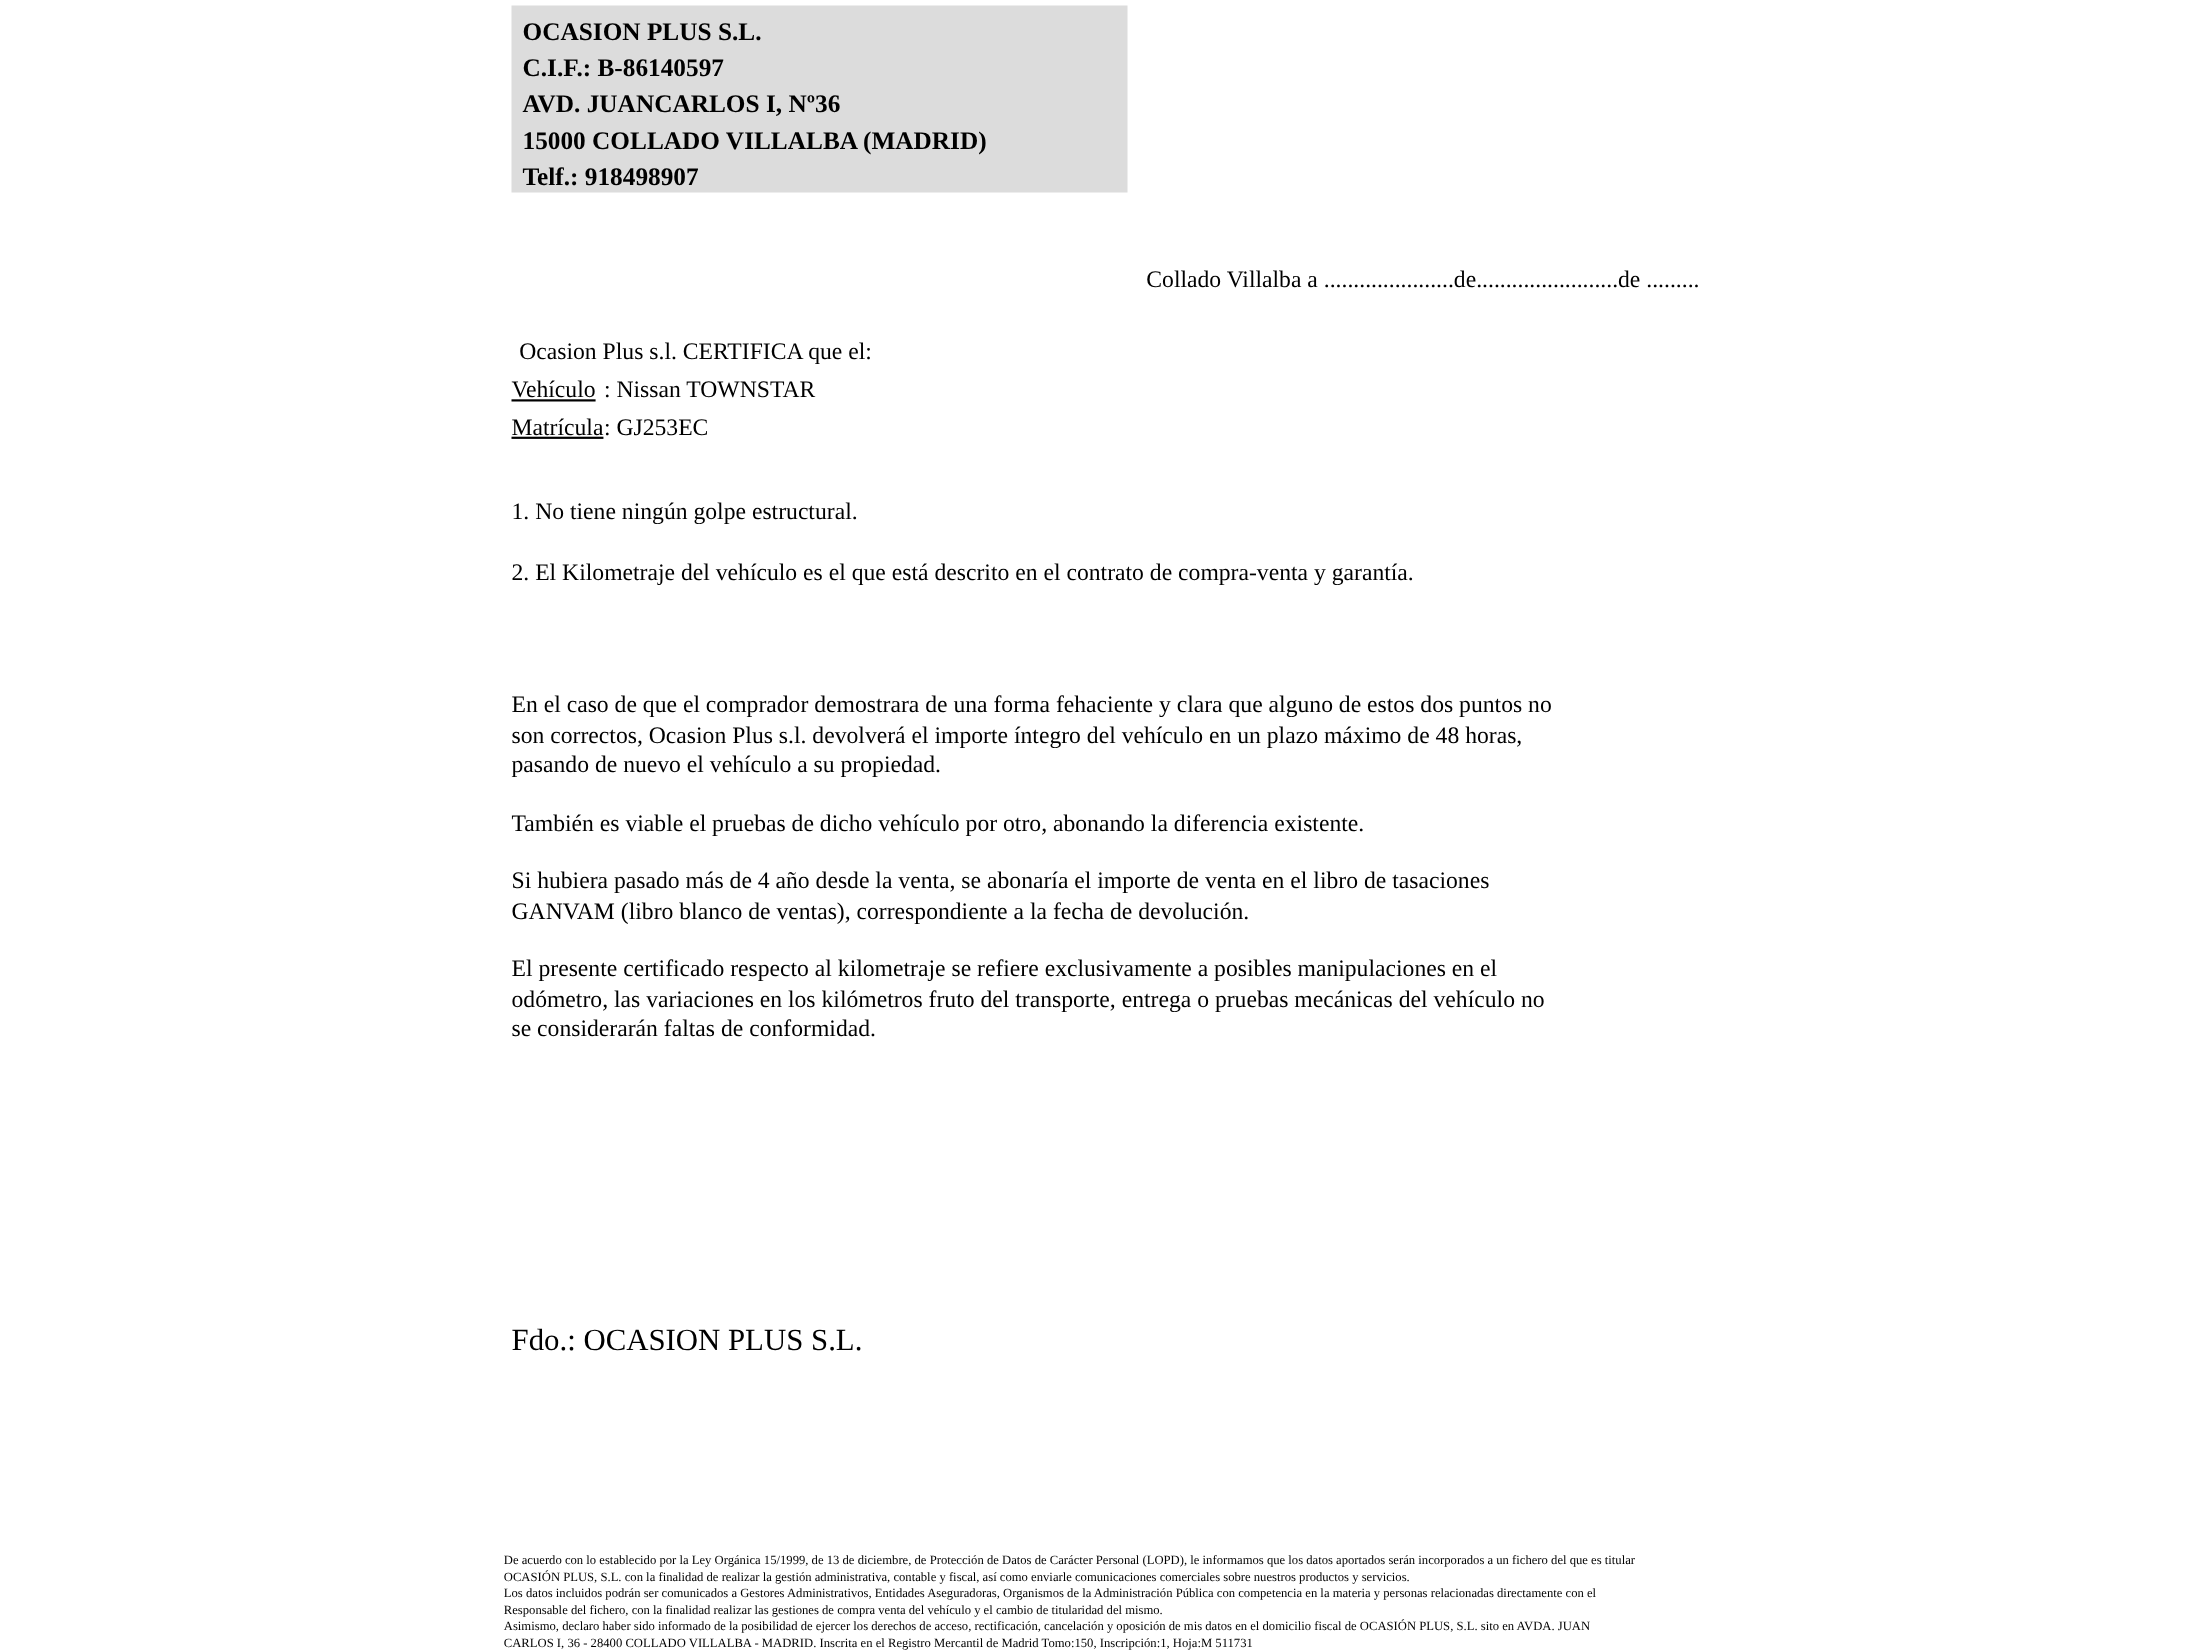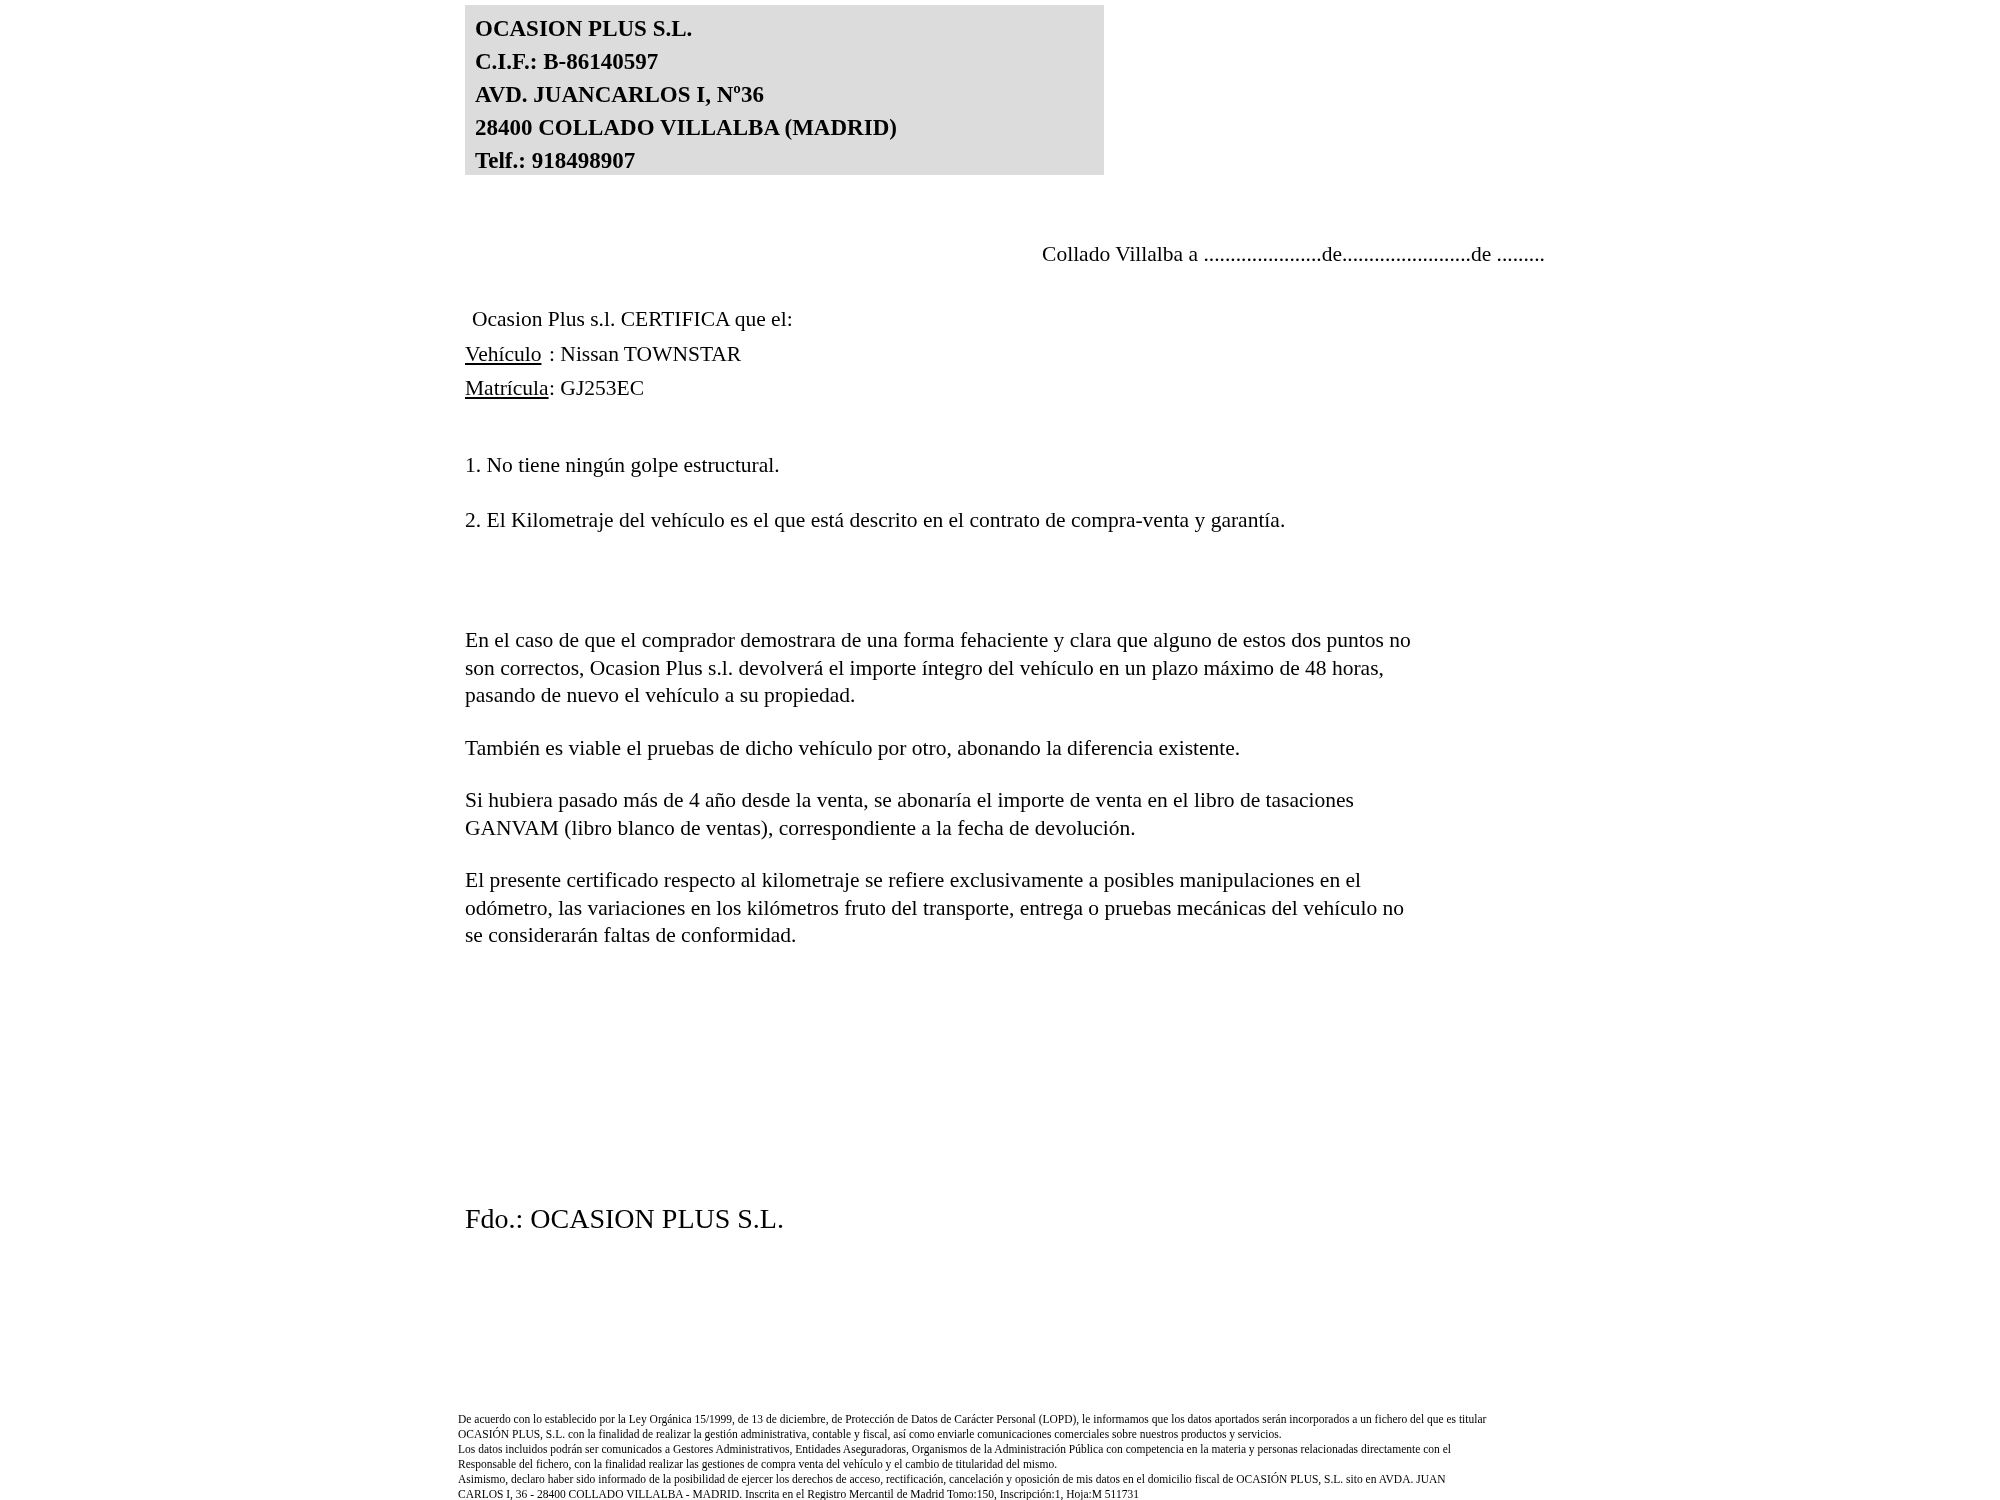--- a/index.html
+++ b/index.html
@@ -13,21 +13,21 @@
     height: 1500px;
     background: #ffffff;
     font-family: "Liberation Serif", "DejaVu Serif", serif;
     color: #000000;
     overflow: hidden;
   }
   .header-box {
     position: absolute;
     left: 465px;
     top: 5px;
-    width: 639px;
+    width: 560px;
     height: 170px;
     background: #dcdcdc;
     padding: 7px 0 0 10px;
     box-sizing: border-box;
   }
   .header-box .hline {
     font-size: 23px;
     font-weight: bold;
     line-height: 33px;
     white-space: nowrap;
@@ -103,21 +103,21 @@
 </style>
 </head>
 <body>
 
 <div class="page">
 
   <div class="header-box" style="background: rgb(220, 220, 220);">
     <div class="hline">OCASION PLUS S.L.</div>
     <div class="hline">C.I.F.: B-86140597</div>
     <div class="hline">AVD. JUANCARLOS I, Nº36</div>
-    <div class="hline">28400 COLLADO VILLALBA (MADRID)</div>
+    <div class="hline">15000 COLLADO VILLALBA (MADRID)</div>
     <div class="hline">Telf.: 918498907</div>
   </div>
 
   <div class="date-line">Collado Villalba a ......................de........................de .........</div>
 
   <div class="cert-block">
     <div class="cert-line cert-intro">Ocasion Plus s.l. CERTIFICA que el:</div>
     <div class="cert-line">
       <span class="cert-label"><span class="u">Vehículo</span></span><span>: Nissan TOWNSTAR</span>
     </div>

